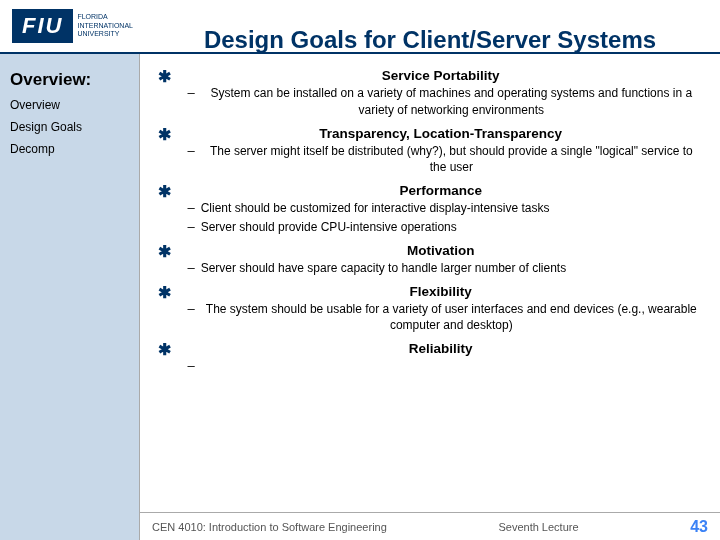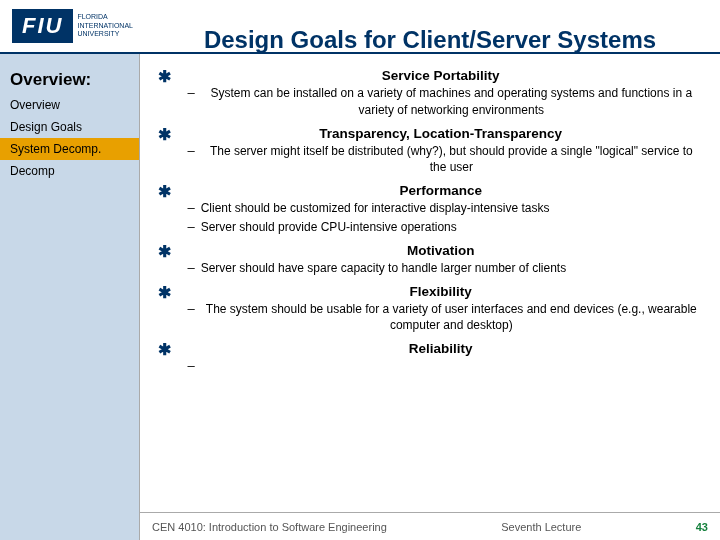--- a/index.html
+++ b/index.html
@@ -142,43 +142,42 @@
       display: flex;
       justify-content: space-between;
       align-items: center;
       padding: 12px 12px;
       font-size: 11px;
       color: #555;
       background: #fff;
       height: 28px;
     }
     .footer-page {
-      font-size: 11px;
-      font-weight: bold;
-      color: #15803d;
+      font-size: 16px;
+      font-weight: bold;
+      color: #3b82f6;
     }
   </style>
 </head>
 <body>
 
 <div class="header">
   <div class="logo-area">
     <div class="logo-box">FIU</div>
     <div class="logo-sub">FLORIDA INTERNATIONAL UNIVERSITY</div>
   </div>
   <div class="header-title">Design Goals for Client/Server Systems</div>
 </div>
 
 <div class="main-layout">
 
   <div class="sidebar">
     <div class="sidebar-section-label">Overview:</div>
     <div class="sidebar-item">Overview</div>
     <div class="sidebar-item">Design Goals</div>
-    <div class="sidebar-item highlight">System Decomp.</div>
     <div class="sidebar-item">Decomp</div>
   </div>
 
   <div class="content">
 
     <div id="bullets-container">
         <div class="bullet-section">
           <div class="bullet-row">
             <span class="bullet-star">✱</span>
             <div class="bullet-content">

